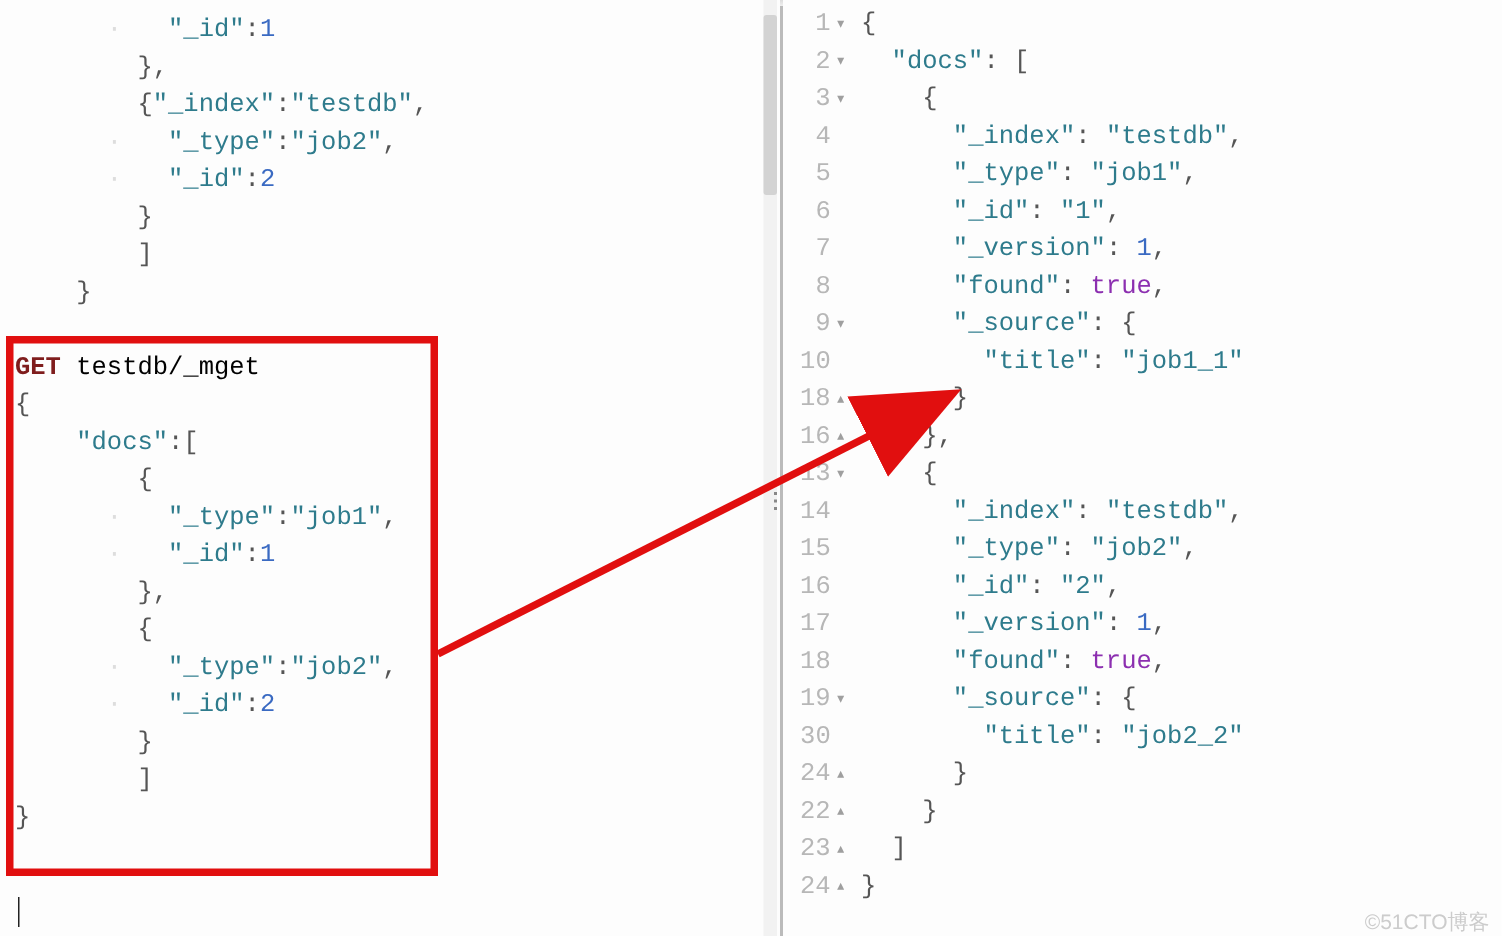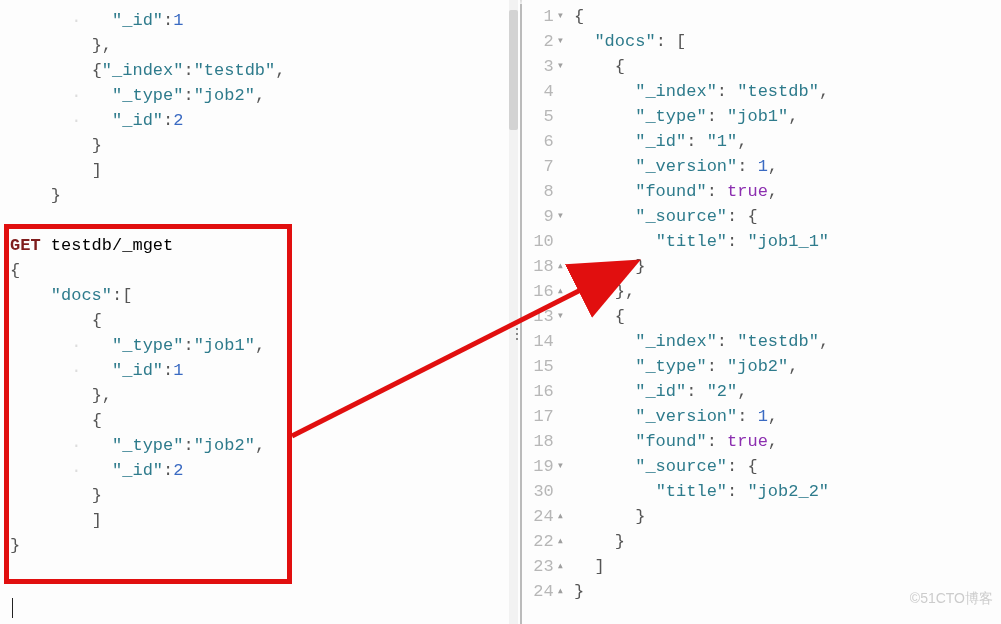--- a/index.html
+++ b/index.html
@@ -139,21 +139,21 @@
     position: absolute;
     left: 12px;
     bottom: 6px;
     width: 1px;
     height: 20px;
     background: #222;
   }
   .watermark {
     position: absolute;
     right: 8px;
-    bottom: 16px;
+    bottom: 0;
     color: #cccccc;
     font-size: 14px;
     font-family: sans-serif;
     z-index: 6;
   }
   .top-border {
     position: absolute;
     top: 0; left: 0; right: 0;
     height: 4px;
     background: linear-gradient(#dcdcdc, #f0f0f0);

